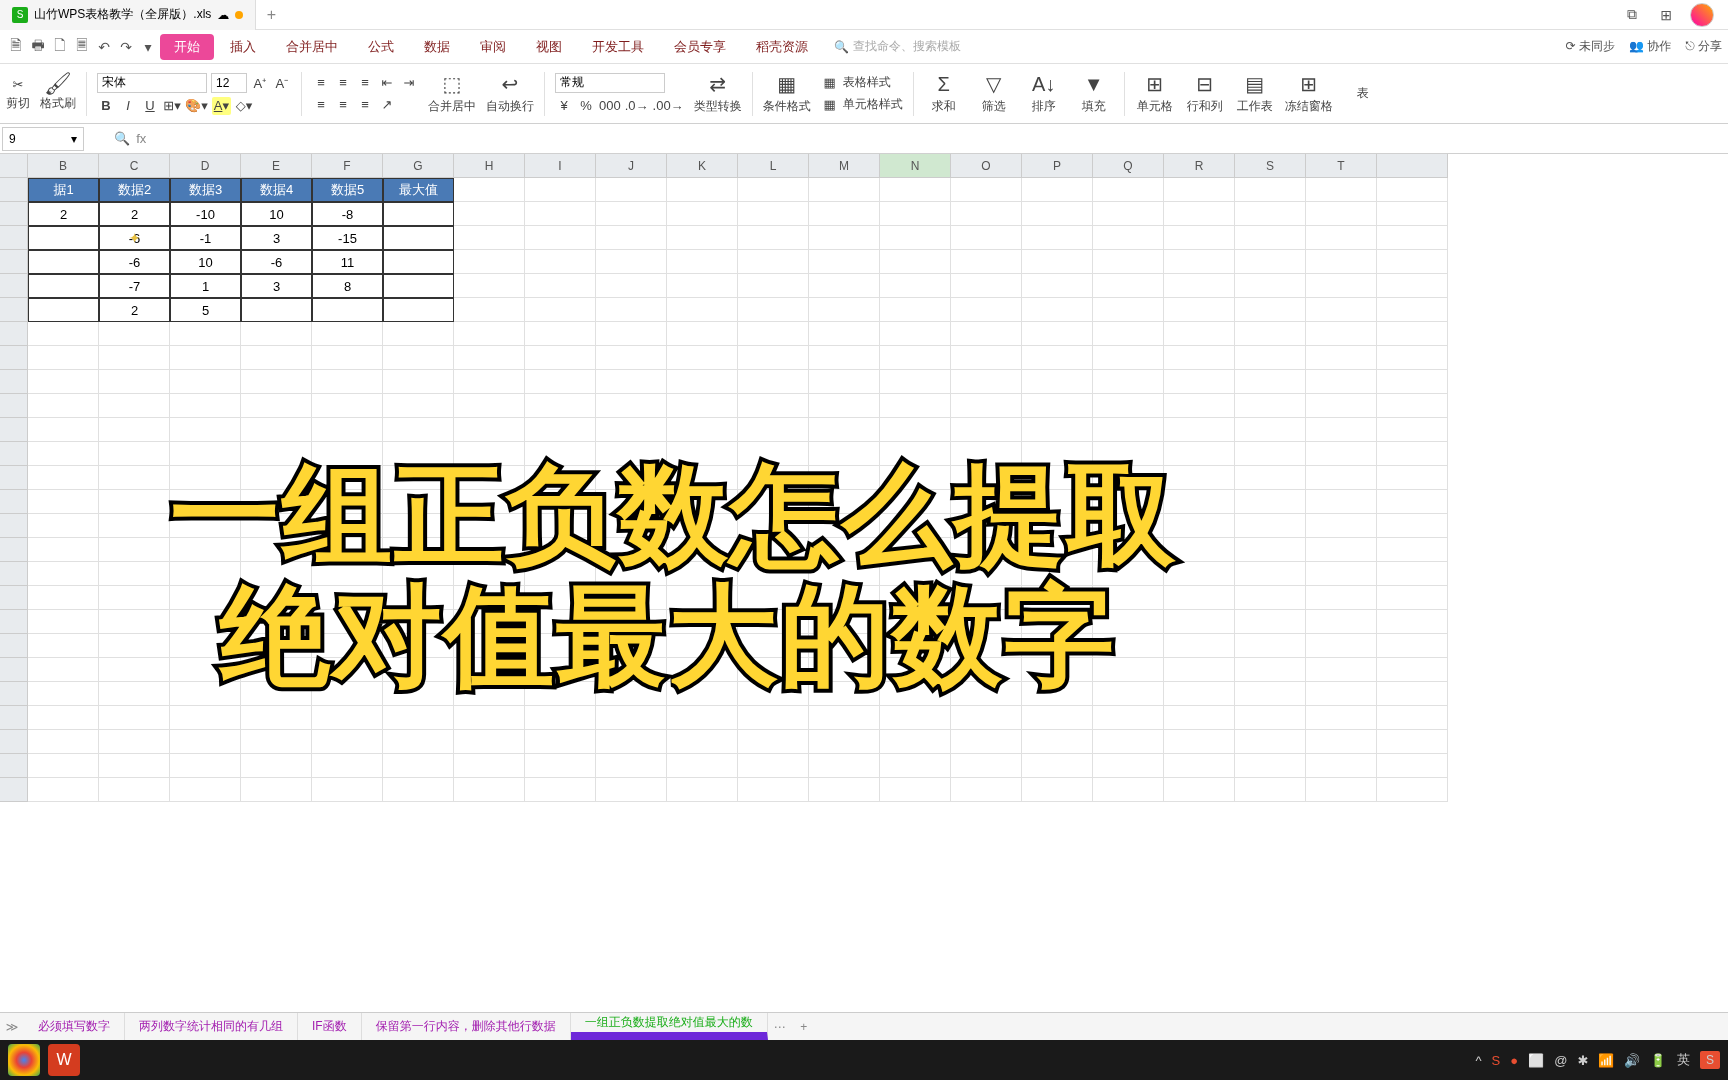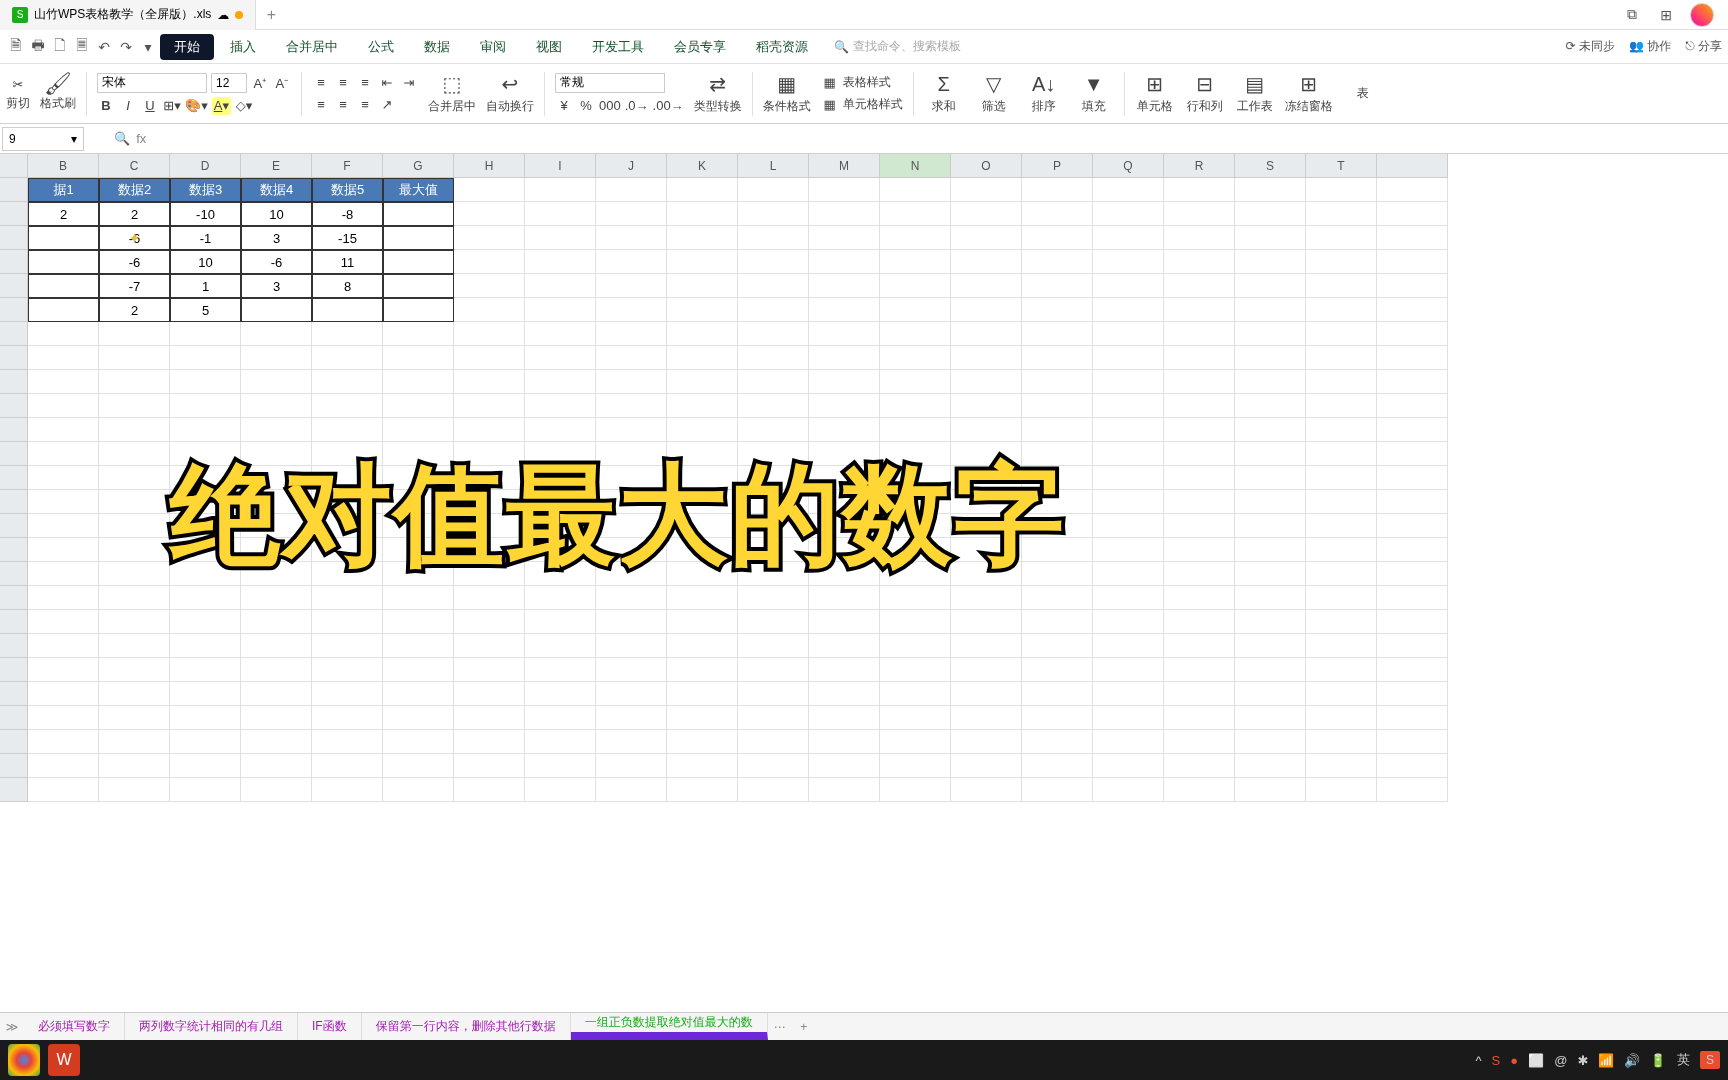--- a/index.html
+++ b/index.html
@@ -11,22 +11,22 @@
 .titlebar-tab .badge { background: #1aad19; color: #fff; width: 16px; height: 16px; border-radius: 2px; font-size: 10px; display: flex; align-items: center; justify-content: center; }
 .titlebar-tab .dot { width: 8px; height: 8px; border-radius: 50%; background: #ffa500; }
 .titlebar-plus { width: 30px; text-align: center; font-size: 16px; color: #888; }
 .titlebar-right { margin-left: auto; display: flex; align-items: center; gap: 14px; padding-right: 14px; }
 .titlebar-right .icon { width: 20px; height: 20px; display: flex; align-items: center; justify-content: center; font-size: 14px; color: #555; }
 .avatar { width: 24px; height: 24px; border-radius: 50%; background: linear-gradient(45deg,#f0a,#fa0); border: 1px solid #ccc; }
 
 
 .menubar { height: 34px; background: #fff; display: flex; align-items: center; padding: 0 6px; gap: 2px; border-bottom: 1px solid #e0e0e0; }
 .menubar .qa-icon { width: 20px; height: 20px; display: flex; align-items: center; justify-content: center; color: #555; font-size: 14px; }
-.menubar .tab { padding: 4px 14px; font-size: 13px; color: #14532d; border-radius: 4px; }
-.menubar .tab.active { background: #0f172a; color: #fff; }
+.menubar .tab { padding: 4px 14px; font-size: 13px; color: #7f1d1d; border-radius: 4px; }
+.menubar .tab.active { background: #ec4899; color: #fff; }
 .menubar .search { margin-left: 10px; display: flex; align-items: center; gap: 4px; color: #aaa; font-size: 12px; }
 .menubar .right { margin-left: auto; display: flex; align-items: flex-start; gap: 14px; font-size: 12px; color: #555; }
 
 
 .ribbon { height: 60px; background: #fff; display: flex; align-items: center; padding: 2px 6px; gap: 10px; border-bottom: 1px solid #d0d0d0; font-size: 12px; color: #444; }
 .ribbon .grp { display: flex; flex-direction: column; align-items: center; gap: 2px; }
 .ribbon .grp2 { display: flex; flex-direction: column; gap: 4px; }
 .ribbon .row { display: flex; align-items: center; gap: 4px; }
 .ribbon .sep { width: 1px; height: 44px; background: #e0e0e0; }
 .ribbon .btn { display: flex; align-items: center; justify-content: center; min-width: 18px; height: 18px; font-size: 13px; color: #444; }
@@ -827,21 +827,22 @@
       <div class="cell"></div>
       <div class="cell"></div>
       <div class="cell"></div>
       <div class="cell"></div>
       <div class="cell"></div>
       <div class="cell"></div>
       <div class="cell"></div>
       <div class="cell"></div>
     </div>
   <div class="overlay">
-    <div class="line" style="">绝对值最大的数字</div>
+    <div class="line">一组正负数怎么提取</div>
+    <div class="line" style="margin-left:50px">绝对值最大的数字</div>
   </div>
 </div>
 
 <div class="sheettabs">
   <span class="nav">≫</span>
   <span class="tab">必须填写数字</span>
   <span class="tab">两列数字统计相同的有几组</span>
   <span class="tab">IF函数</span>
   <span class="tab">保留第一行内容，删除其他行数据</span>
   <span class="tab active">一组正负数提取绝对值最大的数</span>

